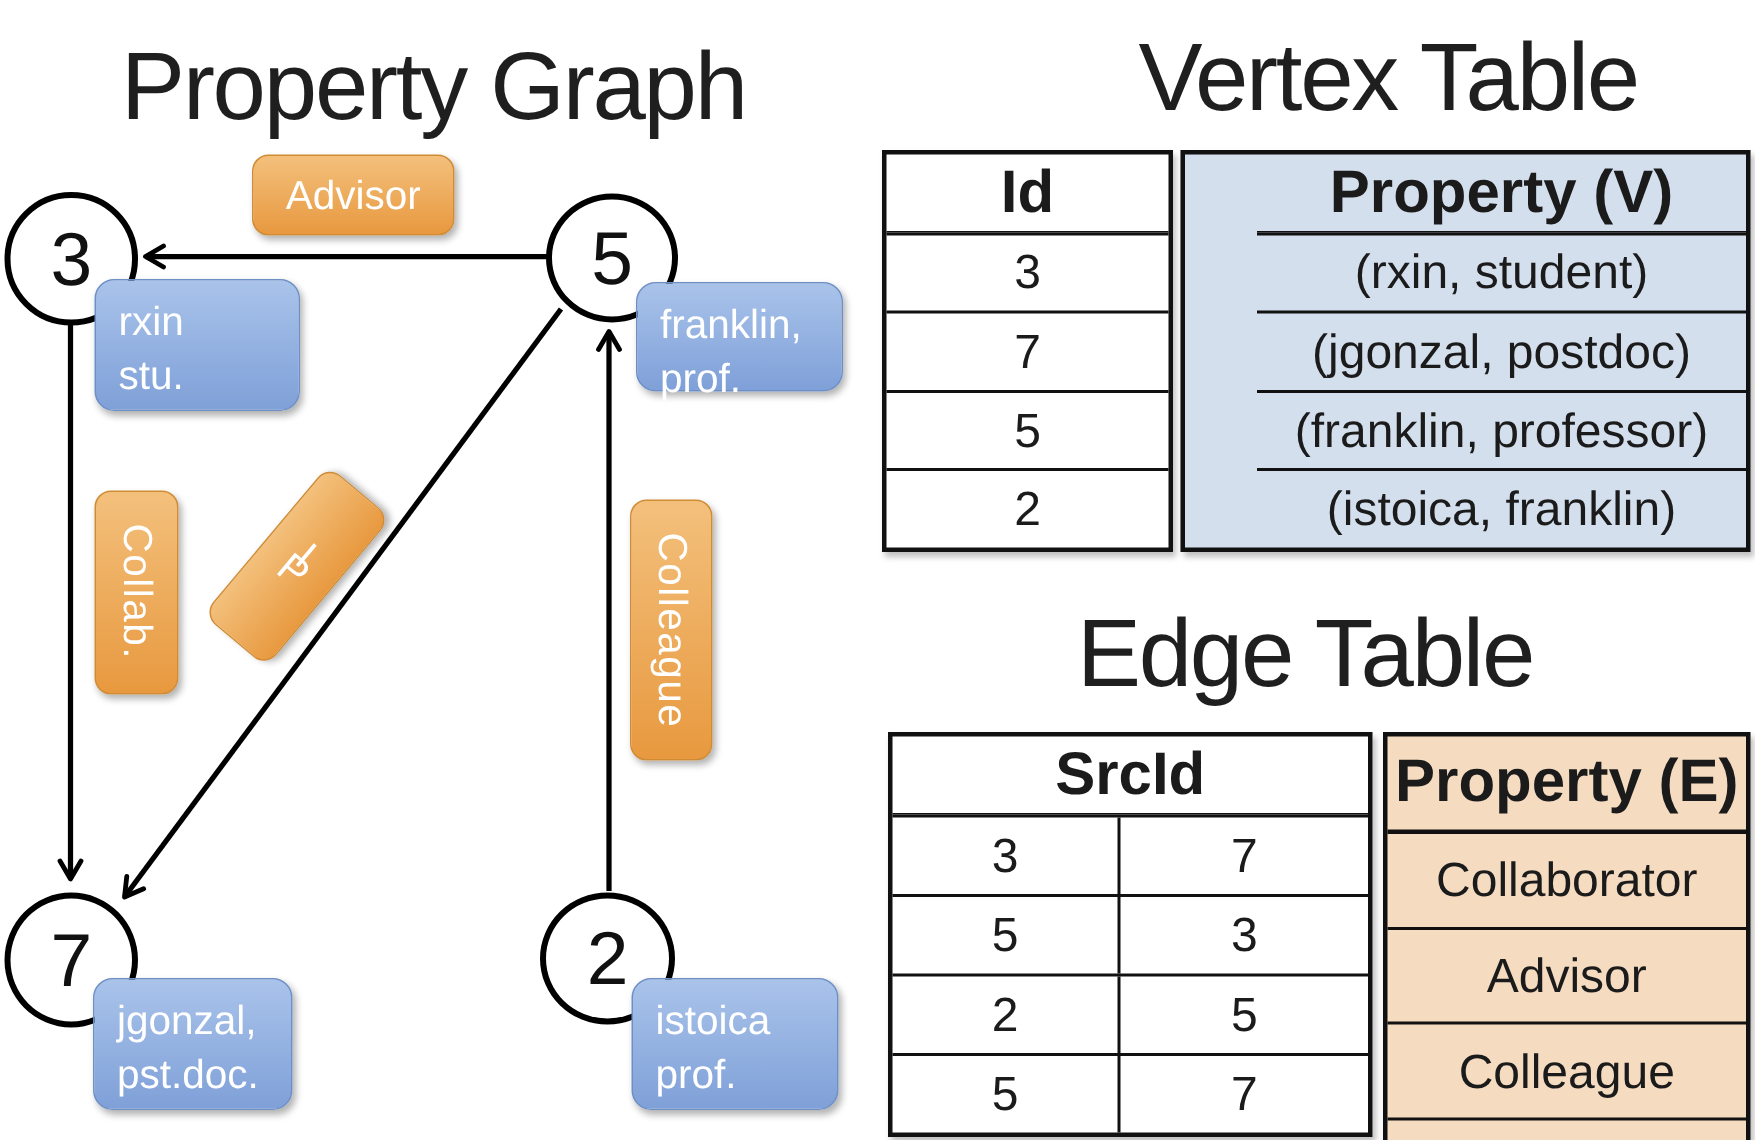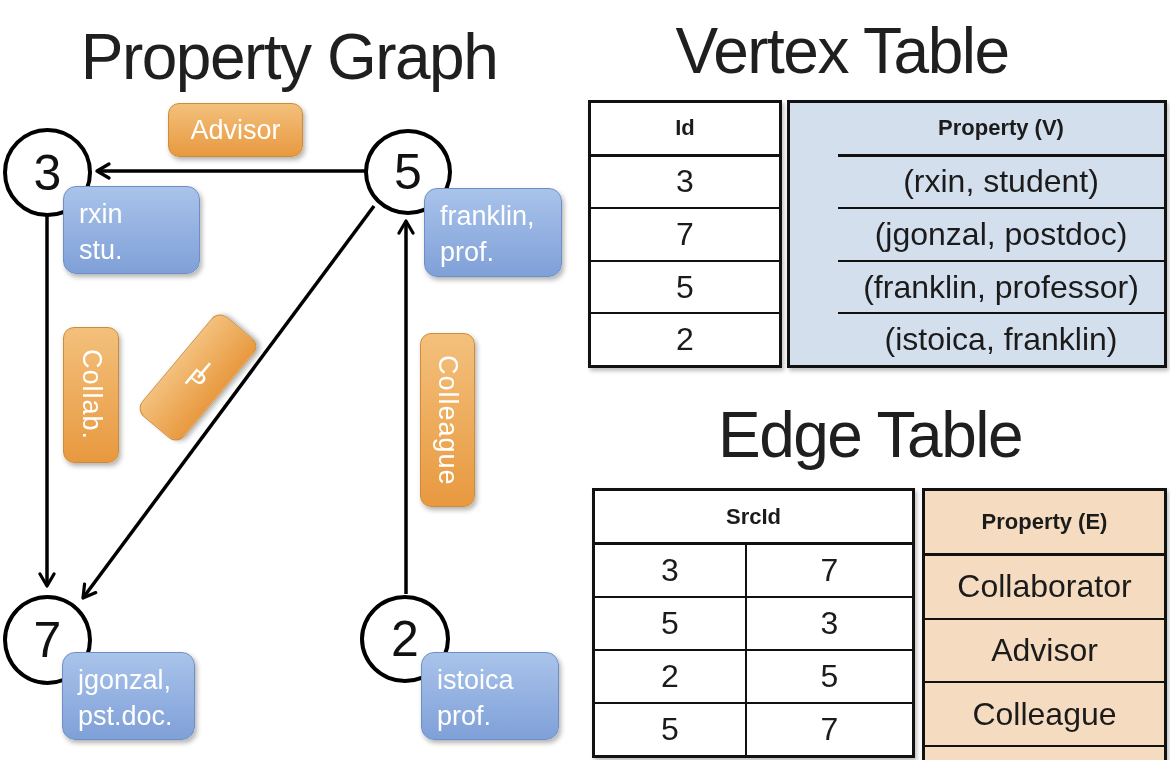--- a/index.html
+++ b/index.html
@@ -20,21 +20,21 @@
     background:#ffffff;
     font-family:"Liberation Sans", sans-serif;
     color:var(--text-dark);
   }
   .title{
     position:absolute;text-align:center;
     font-size:64px;font-weight:400;letter-spacing:-1.5px;color:#1f1f1f;
     white-space:nowrap;
   }
   .title.pg{left:39px;top:20px;width:500px;}
-  .title.vt{left:592px;top:14px;width:500px;}
+  .title.vt{left:592px;top:14px;width:500px;text-align:right;}
   .title.et{left:620px;top:398px;width:500px;}
 
   
   #edges{position:absolute;left:0;top:0;z-index:1;}
   .node{
     position:absolute;z-index:2;box-sizing:border-box;
     border:4px solid #000;border-radius:50%;background:#fff;
     display:flex;align-items:center;justify-content:center;
     font-size:50px;font-weight:300;color:#111;
   }
@@ -45,21 +45,21 @@
 
   .vbox{
     position:absolute;z-index:3;box-sizing:border-box;
     border:1px solid var(--node-blue-border);border-radius:13px;
     background:linear-gradient(to bottom,var(--node-blue-top),var(--node-blue-bottom));
     color:#fff;font-size:27px;line-height:36px;
     padding:9px 0 0 15px;
     box-shadow:2px 3px 5px rgba(0,0,0,0.3);
   }
   .vbox.rxin{left:63px;top:186px;width:137px;height:88px;}
-  .vbox.franklin{left:424px;top:188px;width:138px;height:89px;}
+  .vbox.franklin{left:424px;top:188px;width:138px;height:73px;}
   .vbox.jgonzal{left:62px;top:652px;width:133px;height:88px;}
   .vbox.istoica{left:421px;top:652px;width:138px;height:88px;}
 
   .pill{
     position:absolute;z-index:3;box-sizing:border-box;
     border:1px solid var(--pill-orange-border);border-radius:11px;
     background:linear-gradient(to bottom,var(--pill-orange-top),var(--pill-orange-bottom));
     color:#fff;font-size:27px;
     display:flex;align-items:center;justify-content:center;
     box-shadow:2px 3px 5px rgba(0,0,0,0.3);
@@ -78,21 +78,21 @@
     display:flex;flex-direction:column;
     box-shadow:2px 3px 4px rgba(0,0,0,0.25);
   }
   .tbox.fill-blue{background:var(--table-blue);}
   .tbox.fill-orange{background:var(--table-orange);}
   .trow{
     flex:1;display:flex;align-items:center;justify-content:center;
     font-size:32px;box-sizing:border-box;
   }
   .trow + .trow{border-top:2.5px solid var(--ink);}
-  .trow.thead{font-size:22px;font-weight:700;border-bottom:0.5px solid var(--ink);}
+  .trow.thead{font-size:40px;font-weight:700;border-bottom:0.5px solid var(--ink);}
   .tcell{flex:1;height:100%;display:flex;align-items:center;justify-content:center;box-sizing:border-box;}
   .tcell.divl{border-left:2.5px solid var(--ink);}
 
   .vt-id{left:588px;top:100px;width:194px;height:268px;}
   .vt-prop{left:787px;top:100px;width:380px;height:268px;padding-left:48px;}
   .et-ids{left:592px;top:488px;width:323px;height:270px;}
   .et-prop{left:922px;top:488px;width:245px;height:324px;}
   .et-ids .tcell:first-child{flex:0 0 150px;}
 </style>
 </head>

